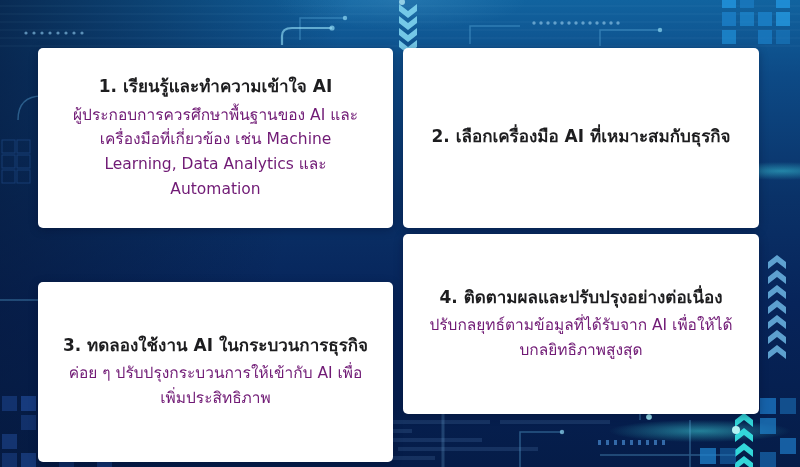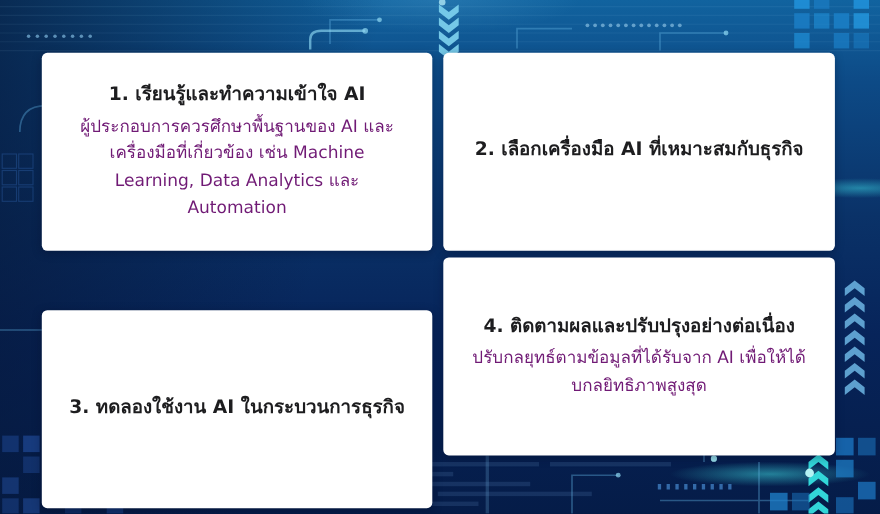--- a/index.html
+++ b/index.html
@@ -204,20 +204,21 @@
     <h2>1. เรียนรู้และทำความเข้าใจ AI</h2>
     <p>ผู้ประกอบการควรศึกษาพื้นฐานของ AI และเครื่องมือที่เกี่ยวข้อง เช่น Machine Learning, Data Analytics และ Automation</p>
   </div>
 
   <div class="card card-2">
     <h2>2. เลือกเครื่องมือ AI ที่เหมาะสมกับธุรกิจ</h2>
   </div>
 
   <div class="card card-3">
     <h2>3. ทดลองใช้งาน AI ในกระบวนการธุรกิจ</h2>
+    <p>ค่อย ๆ ปรับปรุงกระบวนการให้เข้ากับ AI เพื่อเพิ่มประสิทธิภาพ</p>
   </div>
 
   <div class="card card-4">
     <h2>4. ติดตามผลและปรับปรุงอย่างต่อเนื่อง</h2>
     <p>ปรับกลยุทธ์ตามข้อมูลที่ได้รับจาก AI เพื่อให้ได้บกลยิทธิภาพสูงสุด</p>
   </div>
 
 </div>
 
 </body></html>

